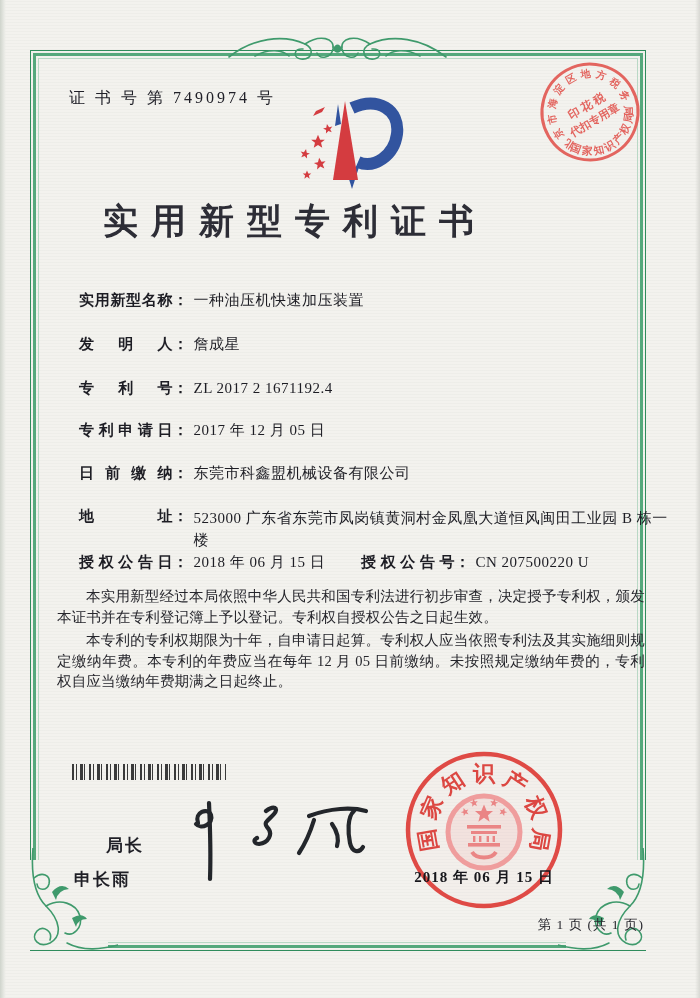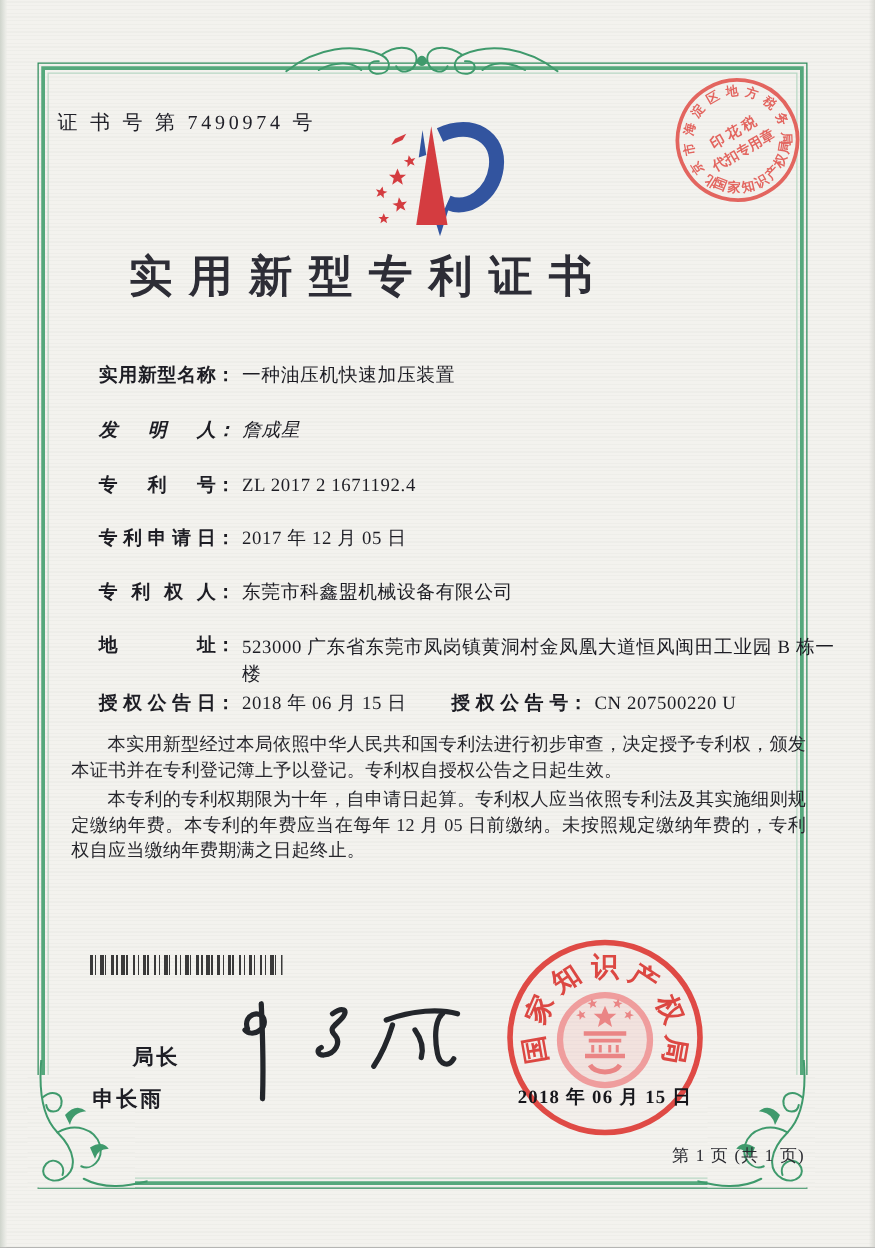--- a/index.html
+++ b/index.html
@@ -18,21 +18,21 @@
   .frame{position:absolute;left:30px;top:50px;width:614px;height:899px;
     border:1px solid #2f8c5c;}
   .frame-inner{position:absolute;inset:2px;border:3px solid #55a87c;}
   .frame-inner2{position:absolute;inset:2px;border:1px solid #b9d8c5;}
   .corner-patch{position:absolute;width:86px;height:90px;background:#f3f2ee;
     background-image:repeating-linear-gradient(0deg, rgba(110,125,110,.04) 0 1px, transparent 1px 3px);}
   .patch-bl{left:22px;top:860px;}
   .patch-br{left:566px;top:860px;}
   .orn{position:absolute;stroke:#3f9a6c;fill:none;stroke-width:1.6;stroke-linecap:round;}
   
-  .cert-no{position:absolute;left:46px;top:88px;font-size:16px;letter-spacing:3px;color:#202028;white-space:nowrap;text-align:center;}
+  .cert-no{position:absolute;left:69px;top:88px;font-size:16px;letter-spacing:3px;color:#202028;white-space:nowrap;text-align:center;}
   .logo{position:absolute;left:278px;top:96px;}
   .tax-stamp{position:absolute;left:532px;top:54px;opacity:.93;}
   .title{position:absolute;left:30px;top:198px;width:530px;text-align:center;
     font-size:35px;font-weight:700;letter-spacing:13px;color:#2d2d36;white-space:nowrap;}
   
   .row{position:absolute;left:63px;font-size:15px;letter-spacing:.5px;color:#1d1d24;margin-left:16px;}
   .lbl{display:inline-block;width:94px;text-align:justify;text-align-last:justify;vertical-align:top;font-weight:600;}
   .colon{font-weight:600;}
   .val{margin-left:5px;}
   .val-block{display:inline-block;width:478px;vertical-align:top;line-height:22px;margin-left:5px;}
@@ -147,31 +147,31 @@
       <text x="0" y="-3" text-anchor="middle" font-size="11.5" font-weight="600" fill="#e25b55">印 花 税</text>
       <text x="0" y="13" text-anchor="middle" font-size="11" font-weight="600" fill="#e25b55">代扣专用章</text>
     </g>
   </svg>
 
   <div class="title">实用新型专利证书</div>
 
   <div class="row" style="top:291px;">
     <span class="lbl">实用新型名称</span><span class="colon">：</span><span class="val">一种油压机快速加压装置</span>
   </div>
-  <div class="row" style="top:335px;font-style:italic;">
+  <div class="row" style="top:335px;">
     <span class="lbl">发明人</span><span class="colon">：</span><span class="val">詹成星</span>
   </div>
   <div class="row" style="top:379px;">
     <span class="lbl">专利号</span><span class="colon">：</span><span class="val">ZL 2017 2 1671192.4</span>
   </div>
   <div class="row" style="top:421px;">
     <span class="lbl">专利申请日</span><span class="colon">：</span><span class="val">2017 年 12 月 05 日</span>
   </div>
   <div class="row" style="top:464px;">
-    <span class="lbl">专利权人</span><span class="colon">：</span><span class="val">东莞市科鑫盟机械设备有限公司</span>
+    <span class="lbl">日前缴纳</span><span class="colon">：</span><span class="val">东莞市科鑫盟机械设备有限公司</span>
   </div>
   <div class="row" style="top:507px;">
     <span class="lbl">地址</span><span class="colon">：</span><span class="val-block">523000 广东省东莞市凤岗镇黄洞村金凤凰大道恒风闽田工业园 B 栋一楼</span>
   </div>
   <div class="row" style="top:553px;">
     <span class="lbl">授权公告日</span><span class="colon">：</span><span class="val">2018 年 06 月 15 日</span>
     <span class="grant2">
       <span class="lbl">授权公告号</span><span class="colon">：</span><span class="val">CN 207500220 U</span>
     </span>
   </div>

